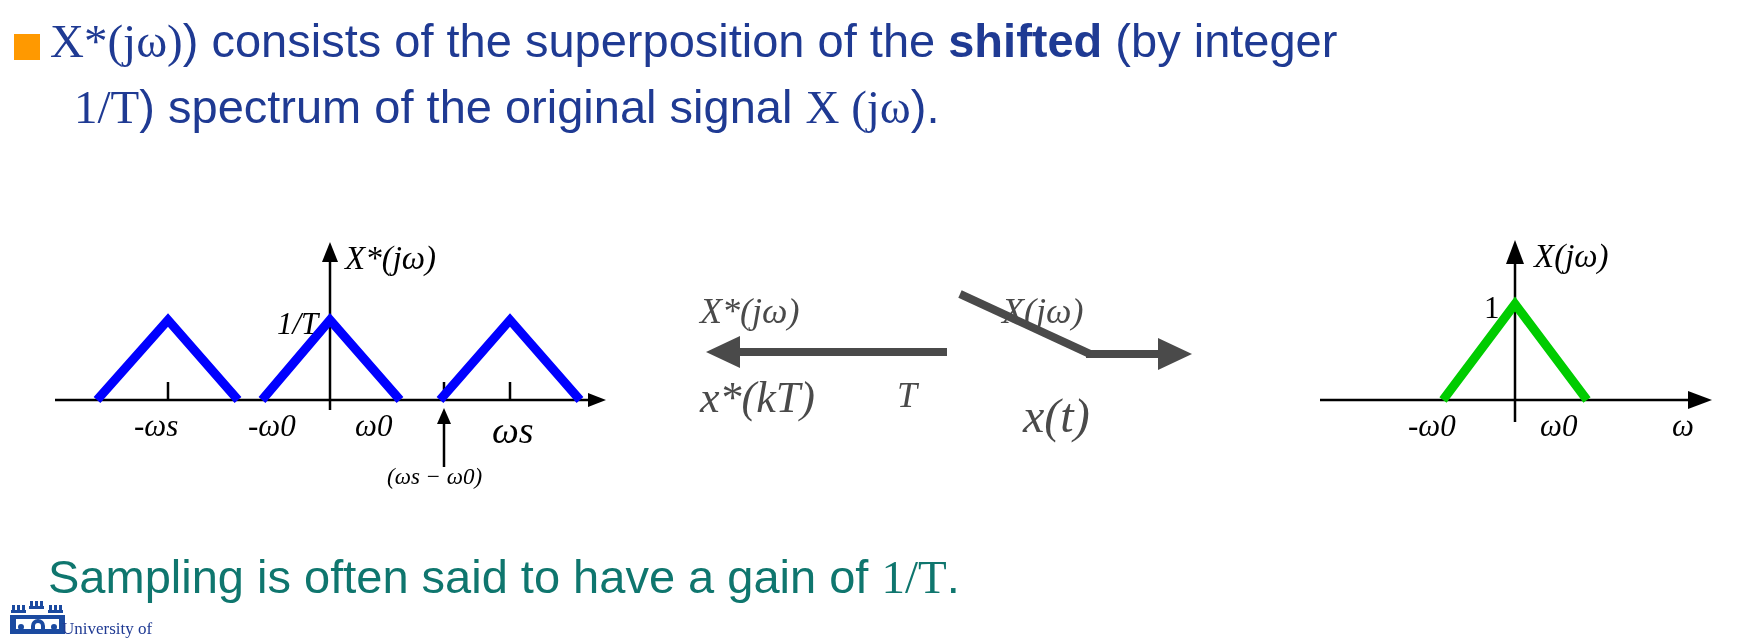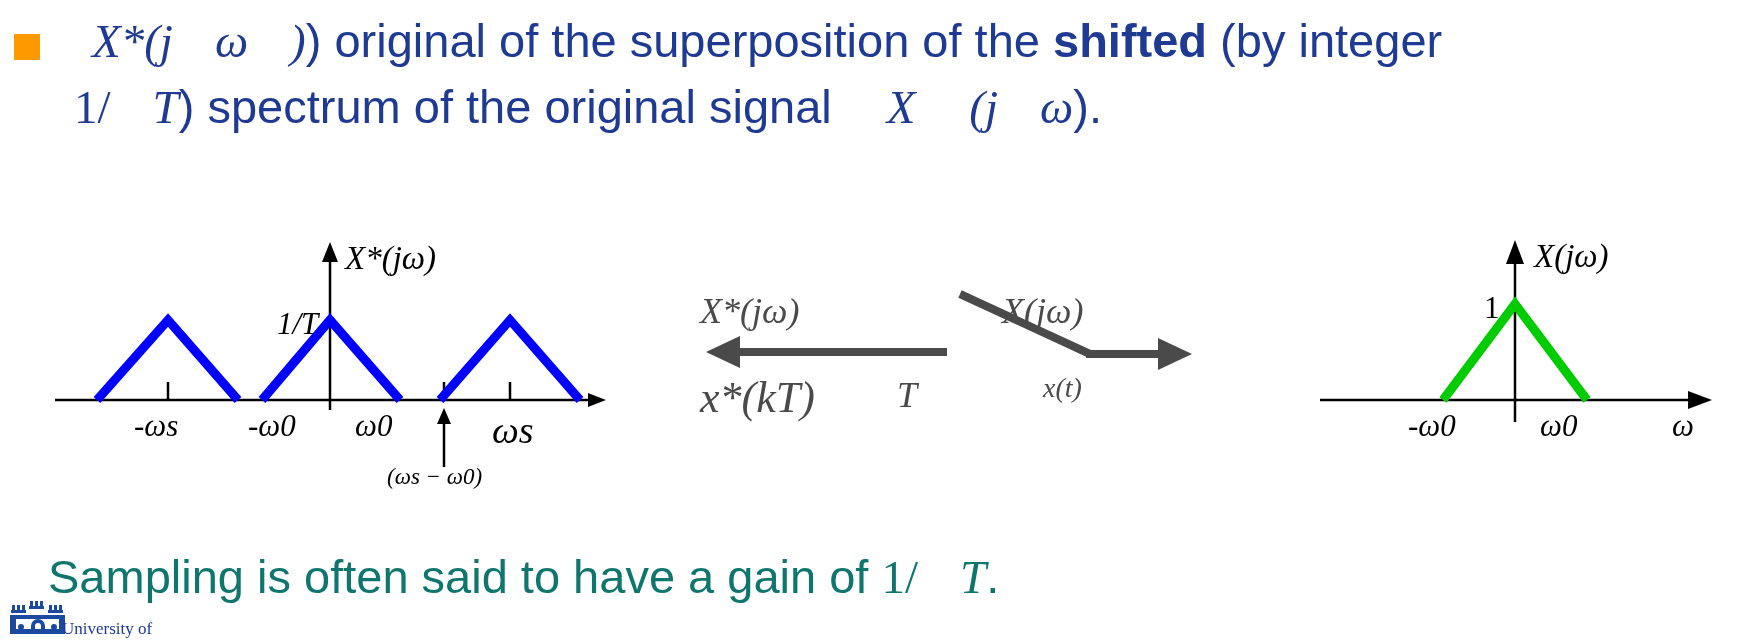--- a/index.html
+++ b/index.html
@@ -39,22 +39,20 @@
     color: #1F3A93;
     font-size: 47px;
     line-height: 65px;
     font-family: "Liberation Sans", sans-serif;
     letter-spacing: 0px;
   }
   .bullet-text .ln2 { display: block; padding-left: 10px; }
   .bullet-text .ln3 { display: block; padding-left: 24px; }
   .mathi {
     font-family: "Liberation Serif", serif;
-    font-style: italic;
-    margin-left: 42px;
   }
   .mathr {
     font-family: "Liberation Serif", serif;
     font-style: normal;
   }
   .sub {
     font-size: 0.62em;
     vertical-align: -0.28em;
   }
   .strongb {
@@ -122,21 +120,21 @@
   .up { font-style: normal; }
 </style>
 </head>
 <body>
 
 <div id="slide">
 
   <div class="bullet-block">
     <div class="bullet-square"></div>
     <div class="bullet-text">
-      <span class="mathi">X*(j</span><span class="mathi">ω</span><span class="mathi">)</span><span>) original of the superposition of the </span><span class="strongb">shifted</span><span> (by integer</span>
+      <span class="mathi">X*(j</span><span class="mathi">ω</span><span class="mathi">)</span><span>) consists of the superposition of the </span><span class="strongb">shifted</span><span> (by integer</span>
       <span class="ln3"><span class="mathr">1/</span><span class="mathi">T</span><span>) spectrum of the original signal </span><span class="mathi">X</span><span class="mathi"> (j</span><span class="mathi">ω</span><span>).</span></span>
     </div>
   </div>
 
   <div class="figure">
 
     <svg width="1750" height="310" viewBox="0 0 1750 310">
 
       <g>
 
@@ -195,21 +193,21 @@
     <div class="lbl" style="left:248px; top:176px; font-size:31px;">-ω0</div>
     <div class="lbl" style="left:355px; top:176px; font-size:31px;">ω0</div>
     <div class="lbl" style="left:492px; top:176px; font-size:38px;">ωs</div>
 
     <div class="lbl" style="left:387px; top:232px; font-size:23px;">(ωs − ω0)</div>
 
     <div class="lbl-gray" style="left:700px; top:58px; font-size:36px;">X*(jω)</div>
     <div class="lbl-gray" style="left:700px; top:140px; font-size:44px;">x*(kT)</div>
     <div class="lbl-gray" style="left:897px; top:142px; font-size:36px;">T</div>
     <div class="lbl-gray" style="left:1002px; top:58px; font-size:36px;">X(jω)</div>
-    <div class="lbl-gray" style="left:1023px; top:140px; font-size:28px;margin-left:20px;">x(t)</div>
+    <div class="lbl-gray" style="left:1023px; top:156px; font-size:48px;">x(t)</div>
 
     <div class="lbl" style="left:1534px; top:6px; font-size:33px;">X(jω)</div>
     <div class="lbl up" style="left:1484px; top:58px; font-size:31px;">1</div>
     <div class="lbl" style="left:1408px; top:176px; font-size:31px;">-ω0</div>
     <div class="lbl" style="left:1540px; top:176px; font-size:31px;">ω0</div>
     <div class="lbl" style="left:1672px; top:176px; font-size:31px;">ω</div>
   </div>
 
   <div class="bottom-text">
     <span>Sampling is often said to have a gain of </span><span class="mathr">1/</span><span class="mathi">T</span><span>.</span>

